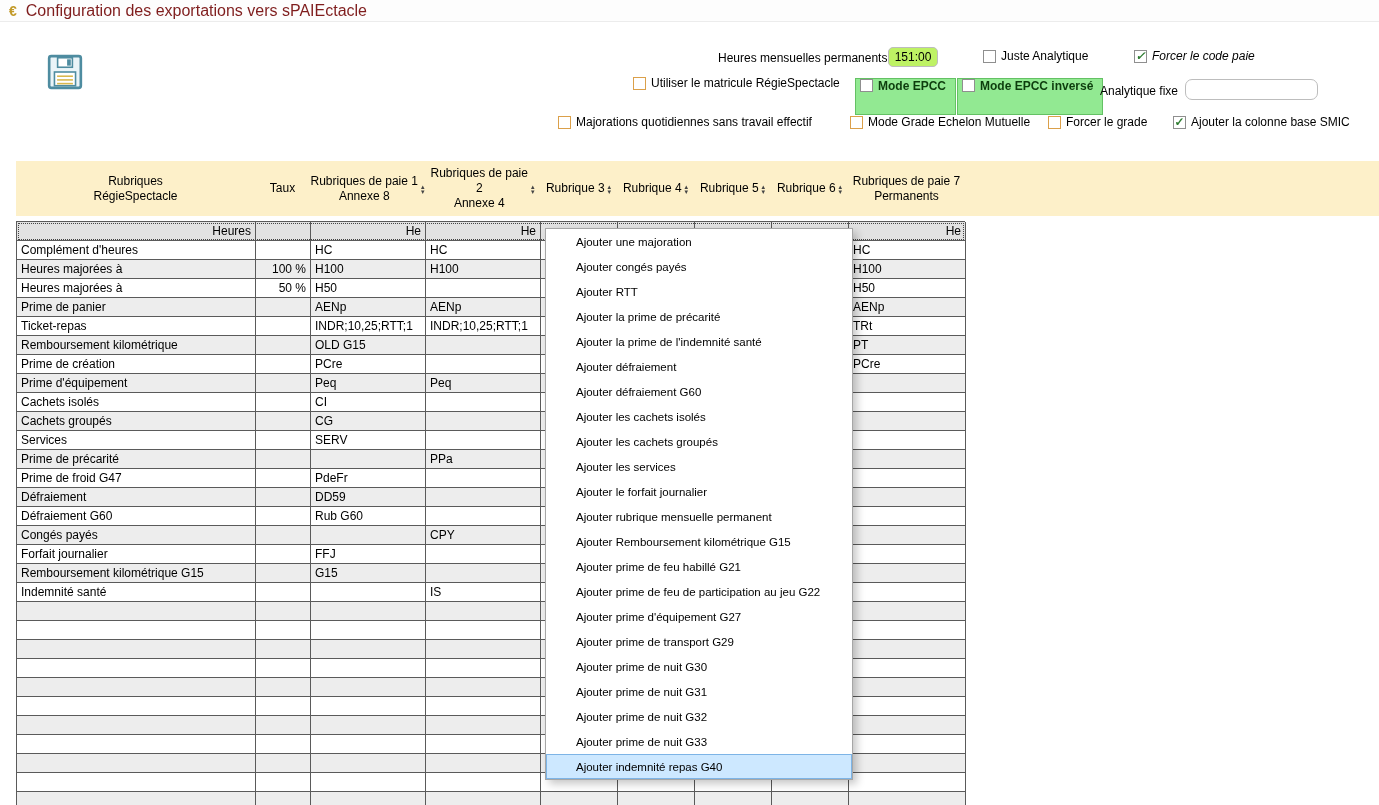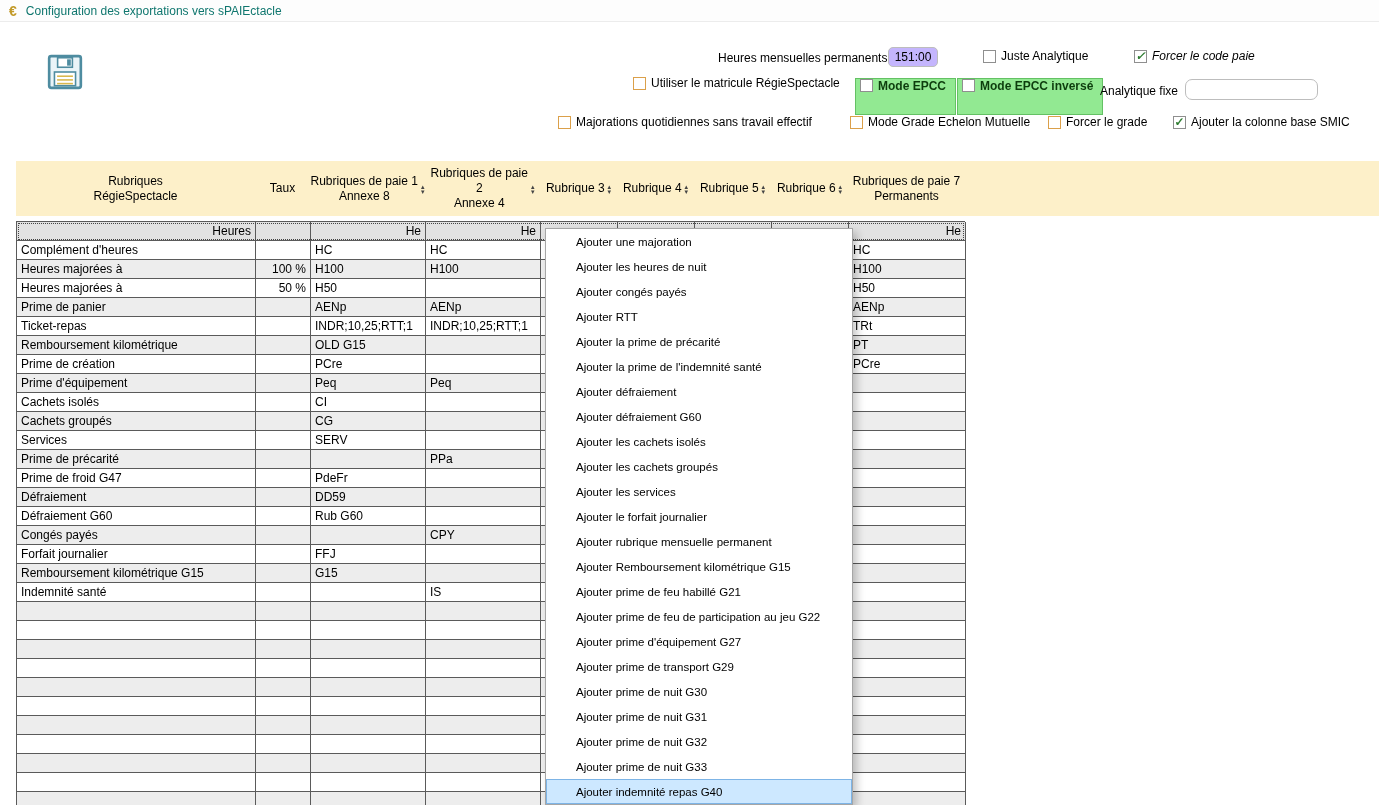--- a/index.html
+++ b/index.html
@@ -4,27 +4,27 @@
 <style>
   * { margin:0; padding:0; box-sizing:border-box; }
   html,body { background:#fff; }
   body { font-family:"Liberation Sans", sans-serif; color:#000; }
   .window { position:relative; width:1379px; height:805px; overflow:hidden; background:#ffffff; }
 
   
   .titlebar { position:absolute; left:0; top:0; width:100%; height:22px; background:#fdfdfd;
               border-bottom:1px solid #ececec; display:flex; align-items:center; padding-left:9px; gap:9px; }
   .euro-glyph { color:#c29a29; font-weight:bold; font-size:14px; line-height:1; }
-  .win-title { font-size:12px; color:#0f766e; }
+  .win-title { font-size:16px; color:#7f1d1d; }
 
   
   .save-btn { position:absolute; left:46px; top:53px; width:38px; height:38px; cursor:pointer; }
 
   .lbl { position:absolute; font-size:12px; white-space:nowrap; }
-  .field { position:absolute; border:1px solid #bdbdbd; border-radius:5px; background:#c4b5fd;
+  .field { position:absolute; border:1px solid #bdbdbd; border-radius:5px; background:#bef264;
            font-size:12px; text-align:center; font-family:"Liberation Sans", sans-serif; }
   .pos-hmp-label { left:718px; top:51px; }
   .pos-hmp-input { left:888px; top:47px; width:50px; height:20px; }
   .pos-af-label  { left:1100px; top:84px; }
   .pos-af-input  { left:1185px; top:79px; width:133px; height:21px; background:#ffffff; border-radius:7px; }
 
   .check { position:absolute; display:flex; align-items:center; gap:5px; font-size:12px;
            white-space:nowrap; cursor:pointer; }
   .box { width:13px; height:13px; background:#fff; border:1px solid #8f8f8f; flex:none;
          display:inline-flex; align-items:center; justify-content:center; }
@@ -546,21 +546,20 @@
         <div class="tcell c4"></div>
         <div class="tcell c5"></div>
         <div class="tcell c6"></div>
         <div class="tcell c7"></div>
         <div class="tcell c8"></div>
       </div>
     </div>
 
   <div class="context-menu" id="context-menu">
       <div class="menu-item">Ajouter une majoration</div>
-      <div class="menu-item">Ajouter les heures de nuit</div>
       <div class="menu-item">Ajouter congés payés</div>
       <div class="menu-item">Ajouter RTT</div>
       <div class="menu-item">Ajouter la prime de précarité</div>
       <div class="menu-item">Ajouter la prime de l'indemnité santé</div>
       <div class="menu-item">Ajouter défraiement</div>
       <div class="menu-item">Ajouter défraiement G60</div>
       <div class="menu-item">Ajouter les cachets isolés</div>
       <div class="menu-item">Ajouter les cachets groupés</div>
       <div class="menu-item">Ajouter les services</div>
       <div class="menu-item">Ajouter le forfait journalier</div>

